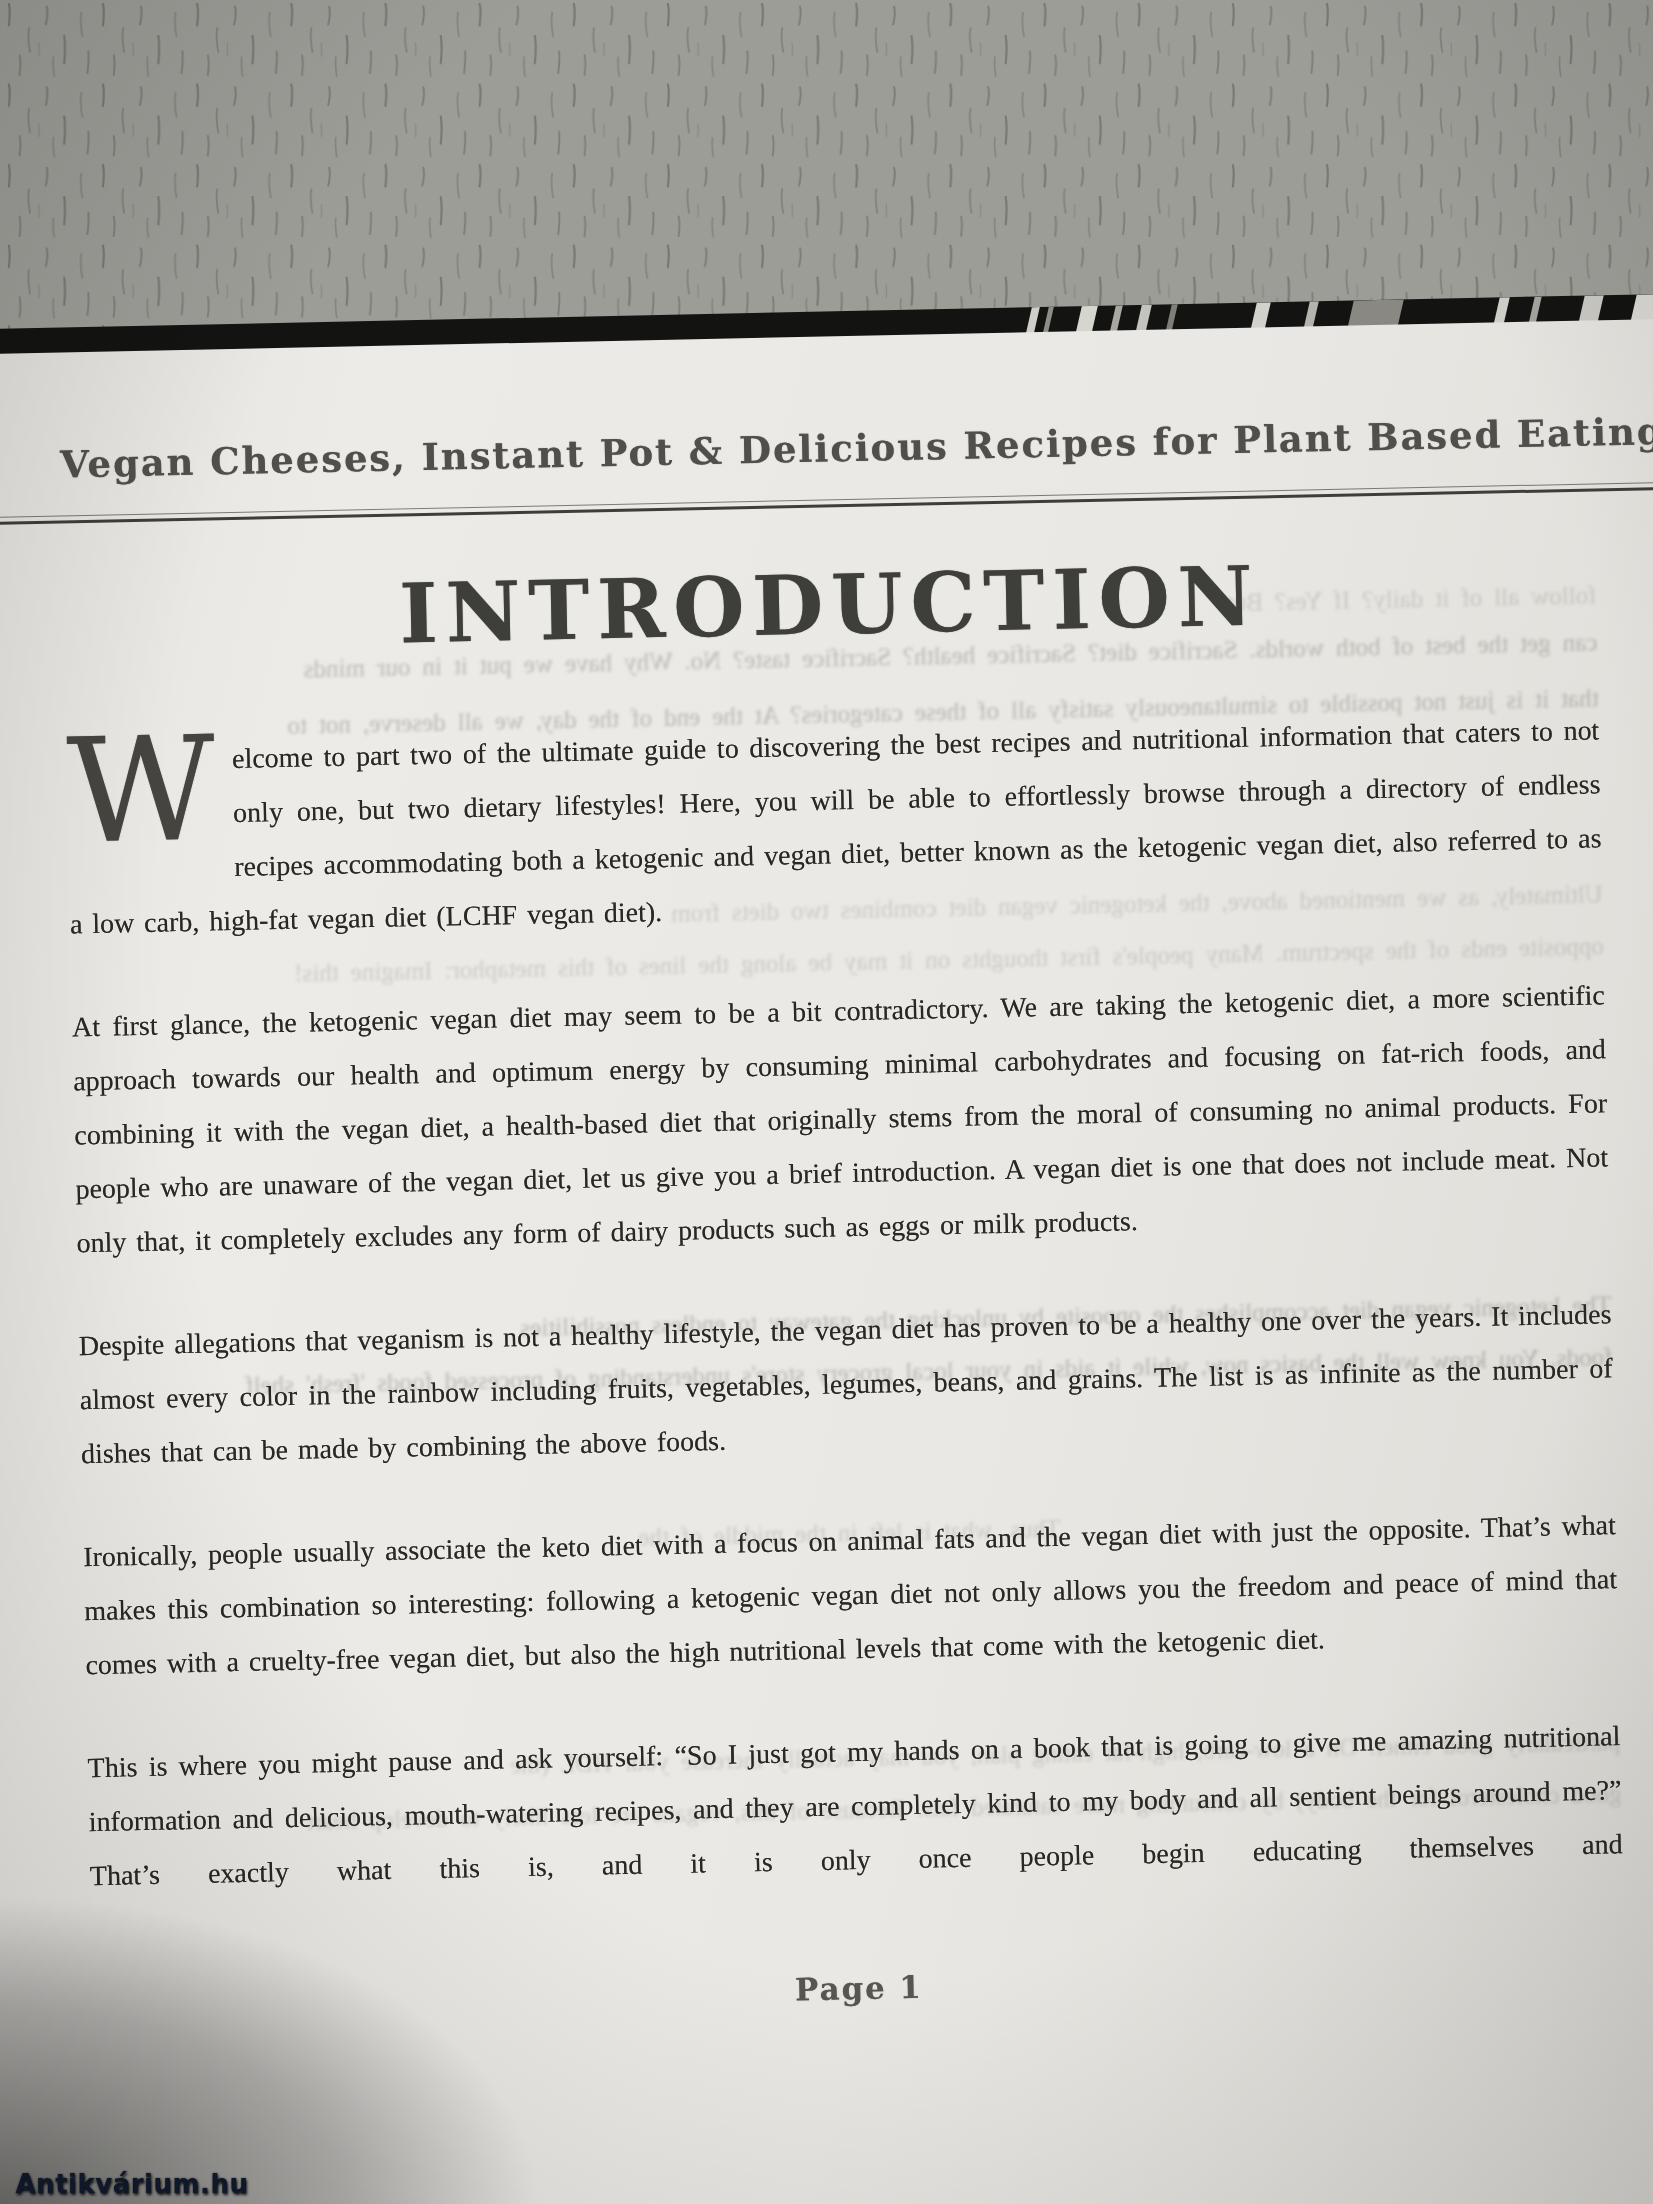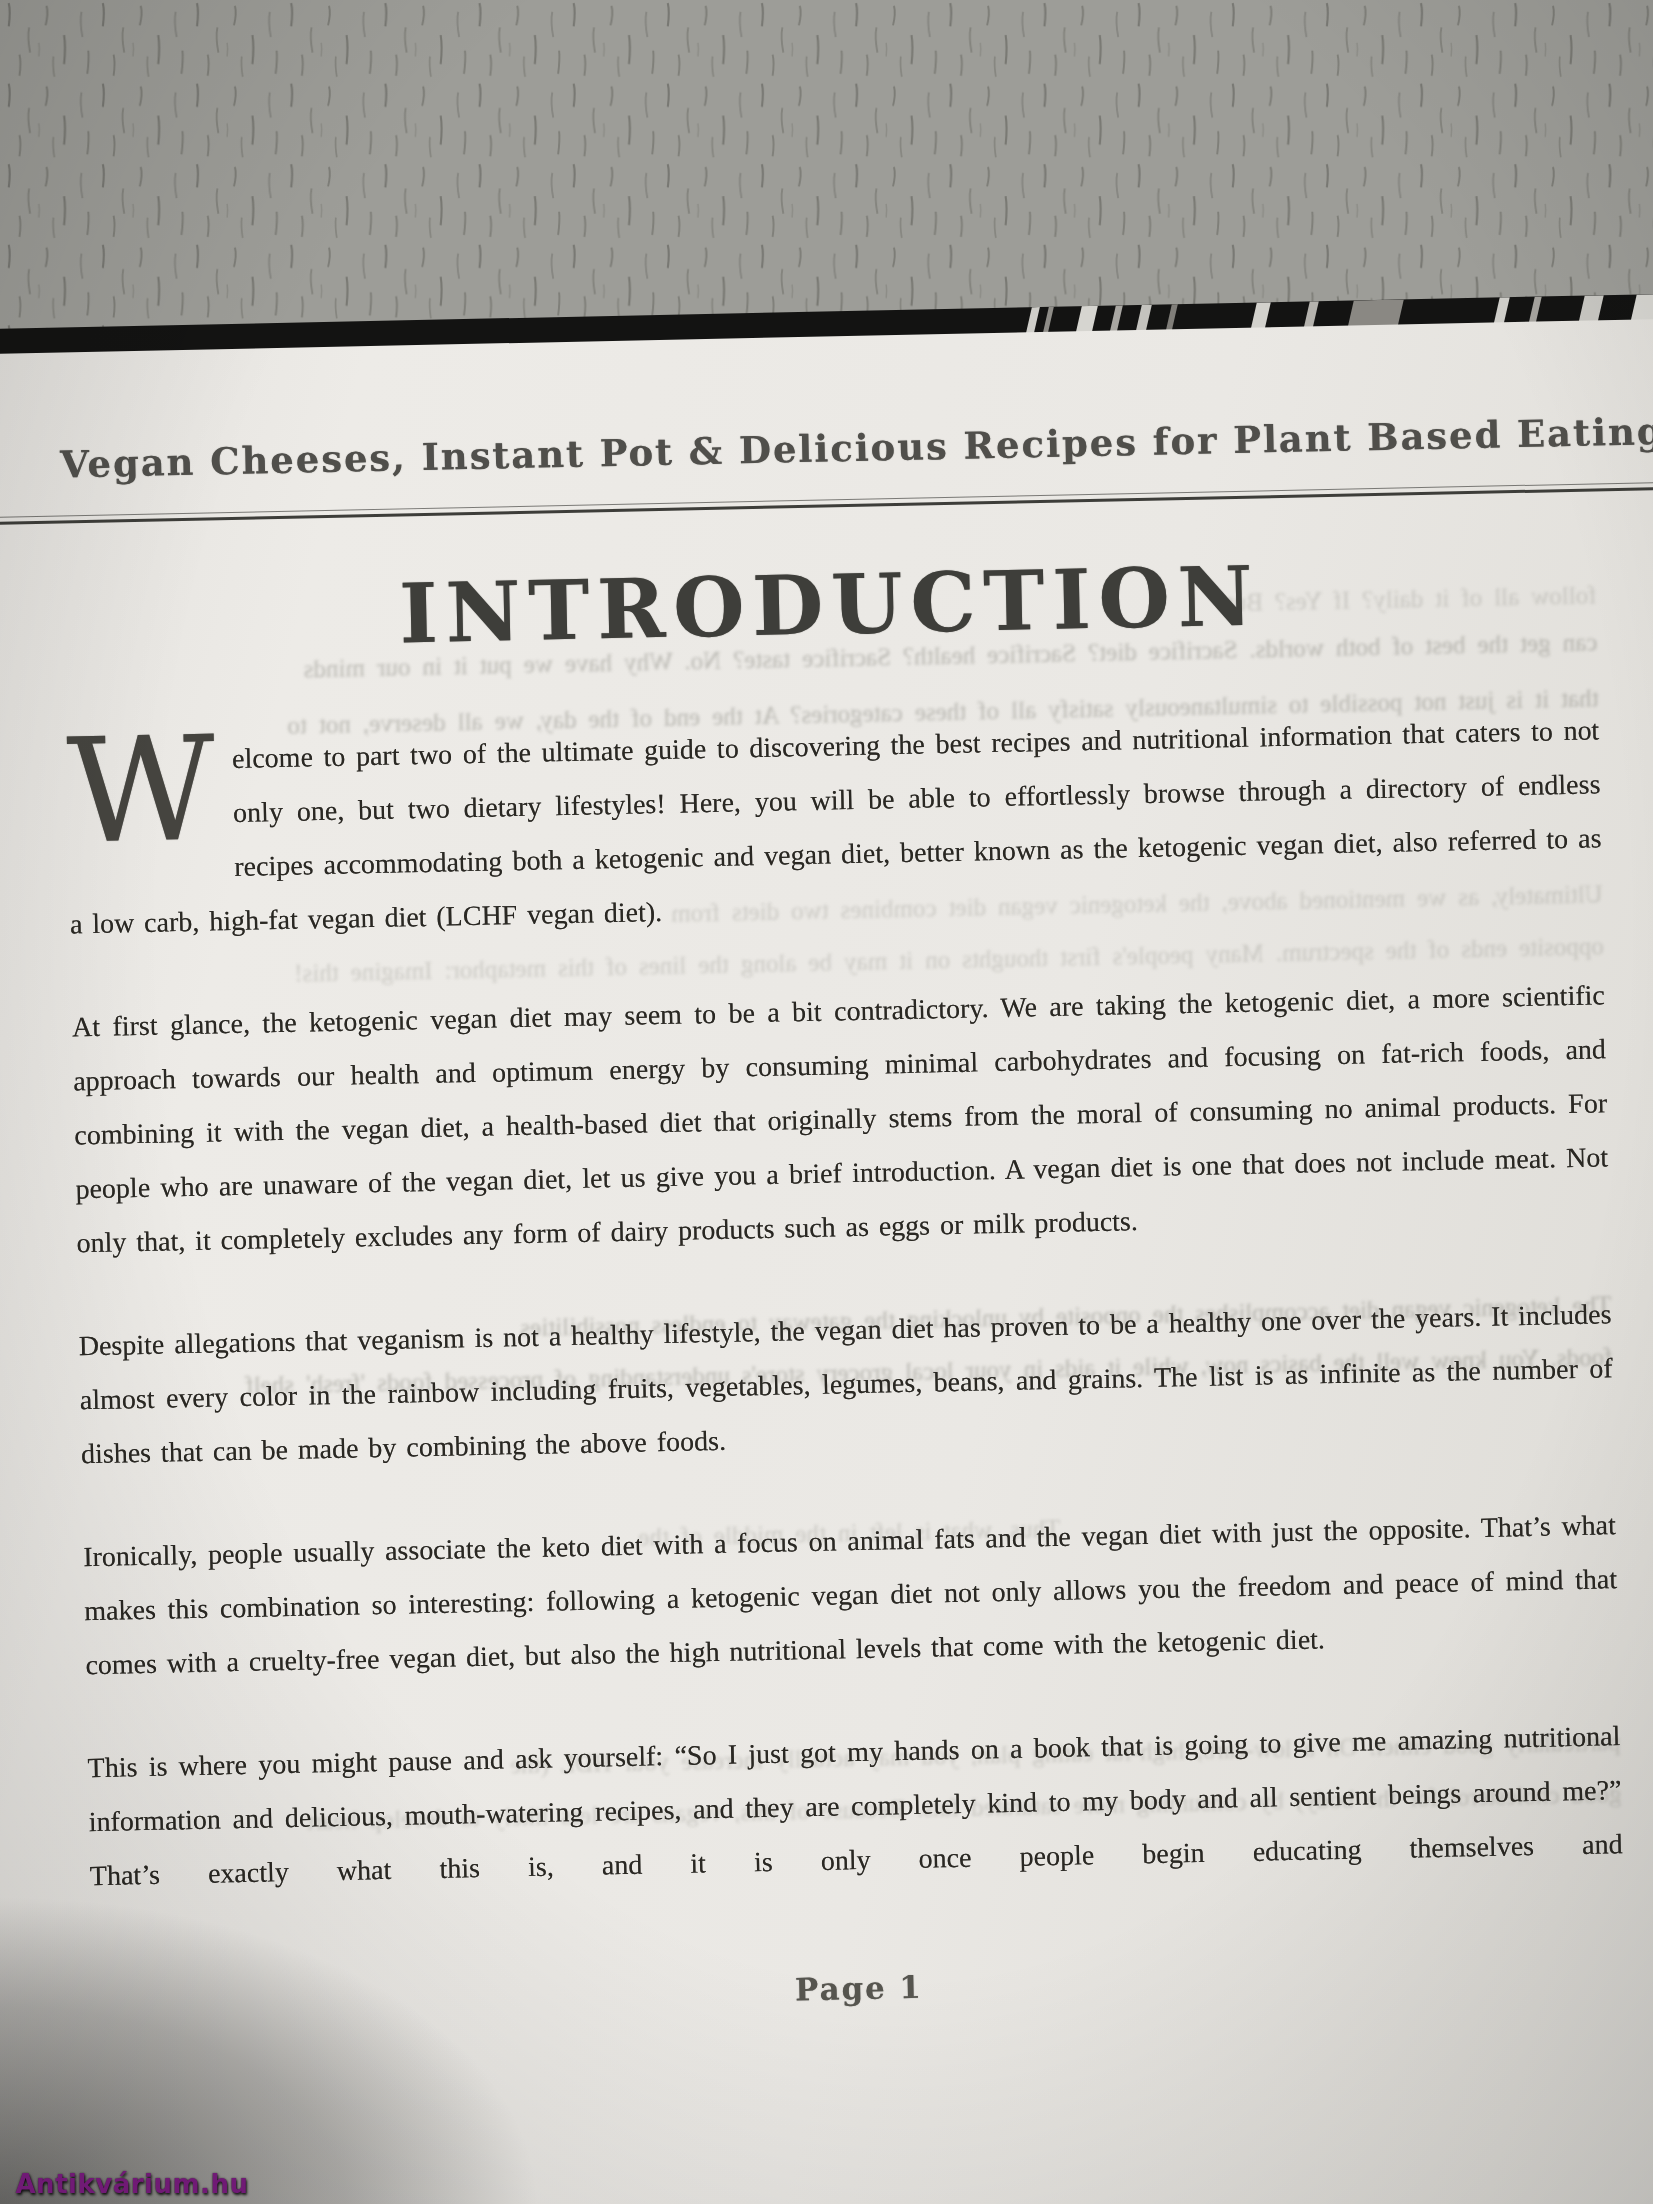--- a/index.html
+++ b/index.html
@@ -33,21 +33,21 @@
         text-shadow:0 0 1px rgba(70,68,64,.5);}
   .ghost{position:absolute;left:116px;width:1533px;transform:scaleX(-1);
         font-size:25px;line-height:29px;color:rgba(72,72,64,.30);filter:blur(1.5px);
         white-space:nowrap;overflow:hidden;word-spacing:5.8px;z-index:1;}
   .ghost.faint{color:rgba(78,78,70,.20);}
   .corner-shadow{position:absolute;left:0;bottom:0;width:543px;height:311px;z-index:4;
         background:radial-gradient(ellipse at 0% 100%,rgba(18,18,16,.55) 0%,rgba(18,18,16,.25) 45%,rgba(18,18,16,0) 70%);}
   .vignette{position:absolute;inset:0;z-index:5;pointer-events:none;
         background:radial-gradient(ellipse at 54% 42%,rgba(0,0,0,0) 58%,rgba(0,0,0,.16) 100%);}
   .watermark{position:absolute;left:15.5px;bottom:5.8px;z-index:6;font-family:"DejaVu Sans",sans-serif;
-        font-weight:700;font-size:26px;color:#701a75;letter-spacing:0.5px;
+        font-weight:700;font-size:26px;color:#0f172a;letter-spacing:0.5px;
         text-shadow:1px 1.9px 2.9px rgba(0,0,0,.85),0 0 1.9px rgba(0,0,0,.5);}
 </style>
 </head>
 <body>
 
 <div class="photo">
 
   <svg class="texture" width="1654" height="371" xmlns="http://www.w3.org/2000/svg" viewBox="0 0 1704 382">
     <defs>
       <pattern id="tx" width="97" height="83" patternUnits="userSpaceOnUse">

